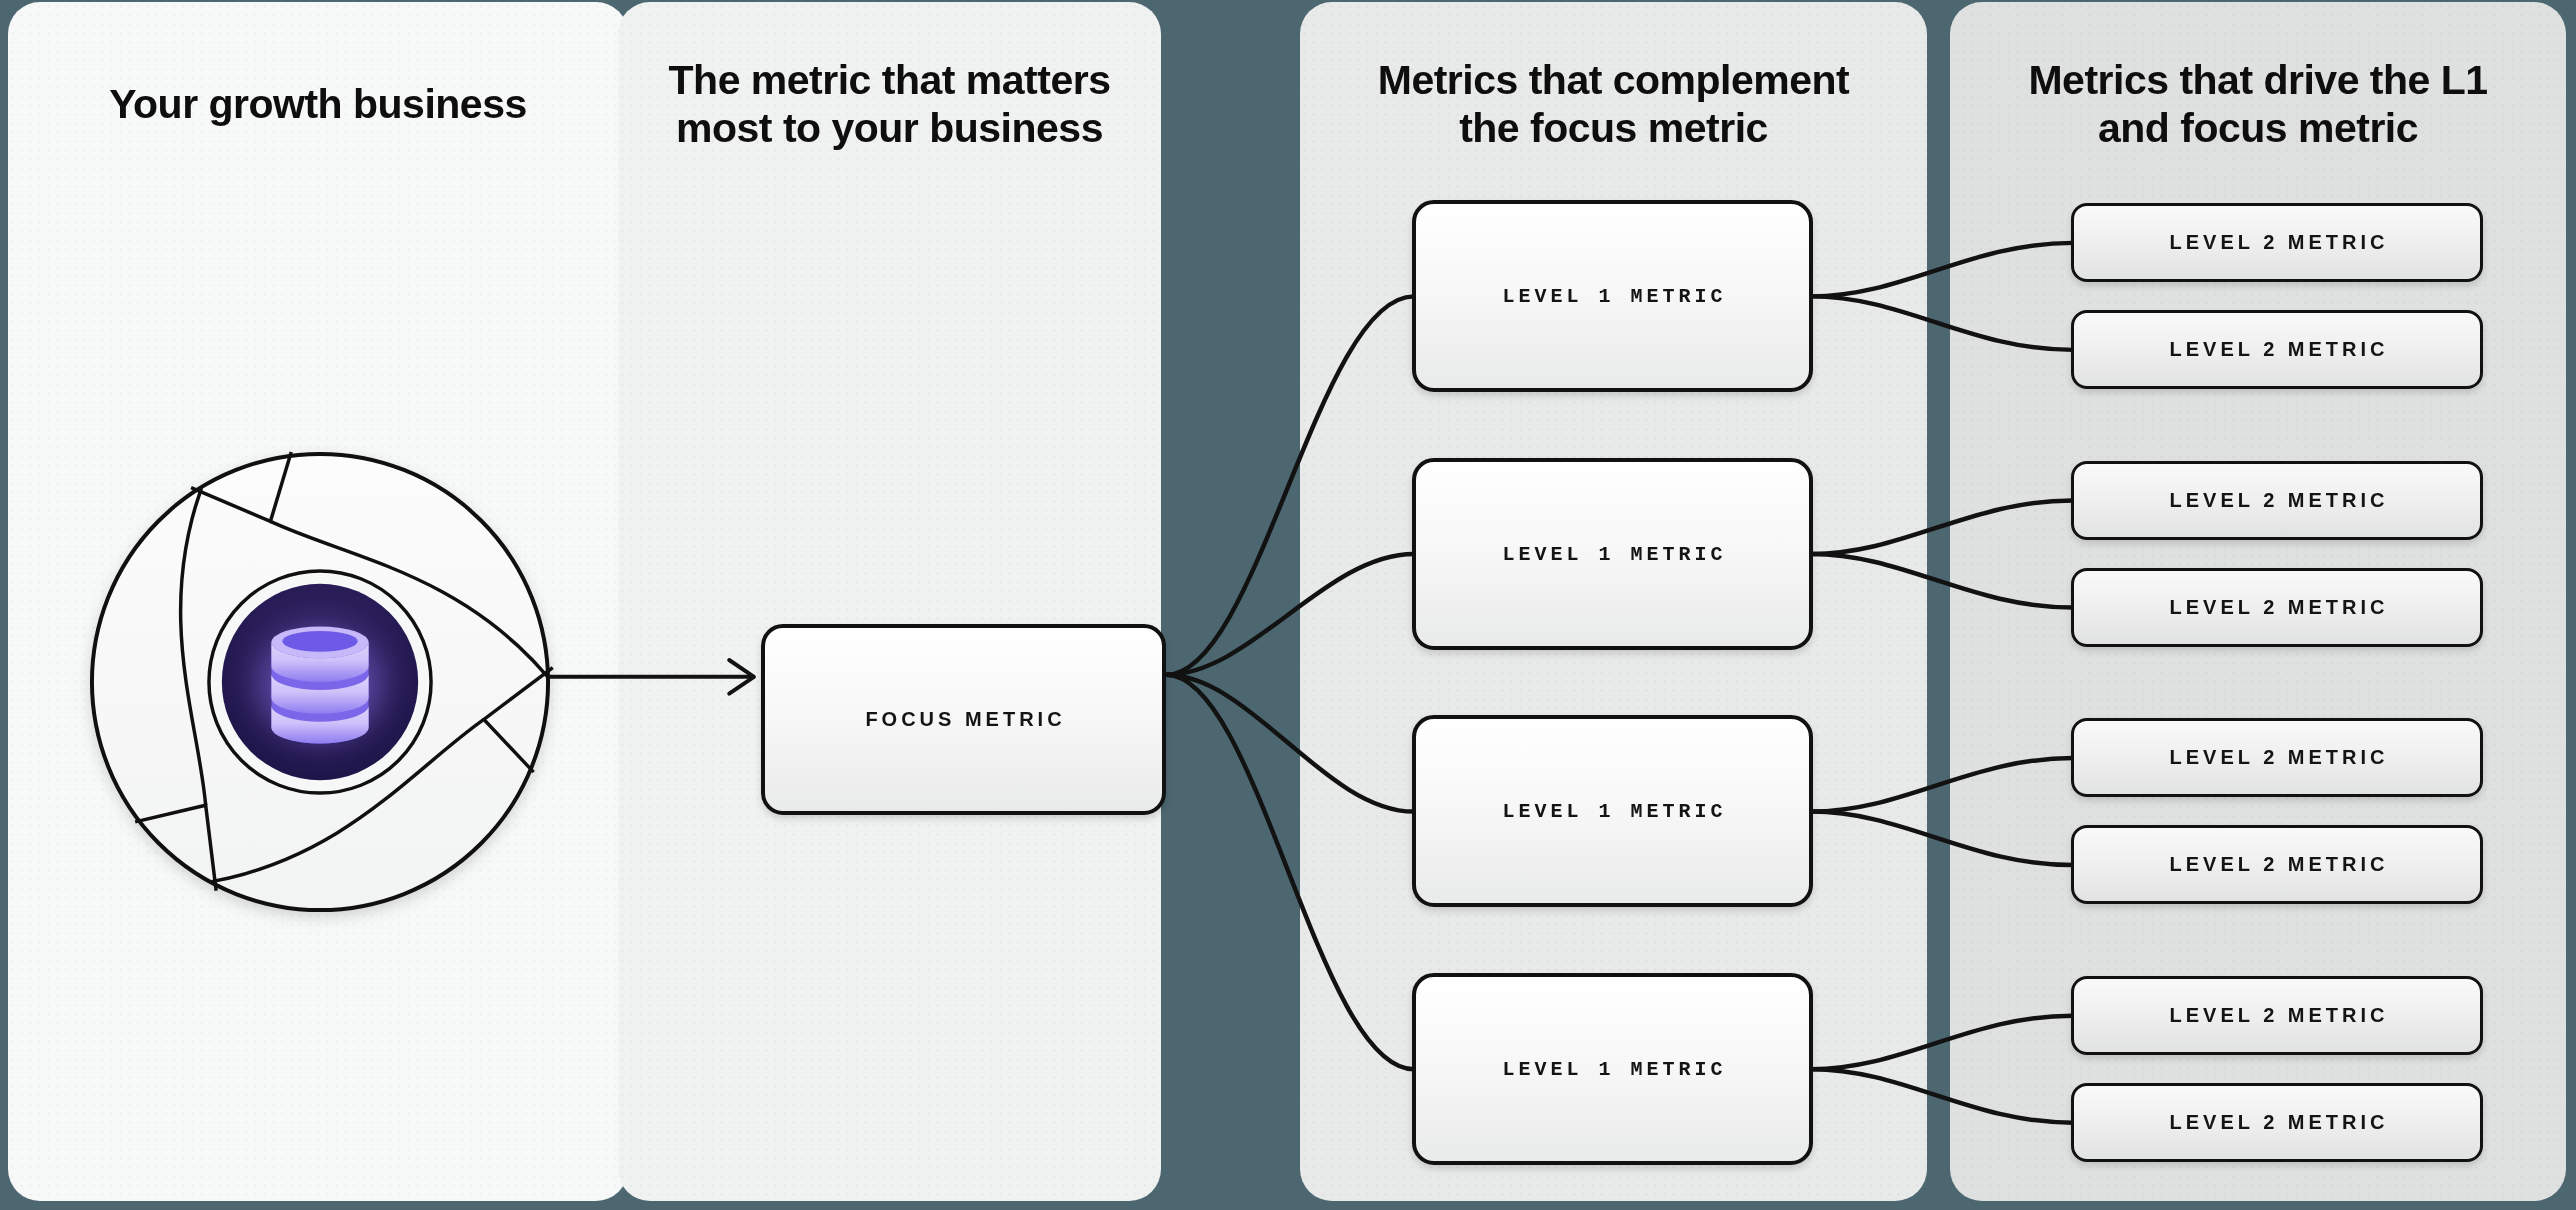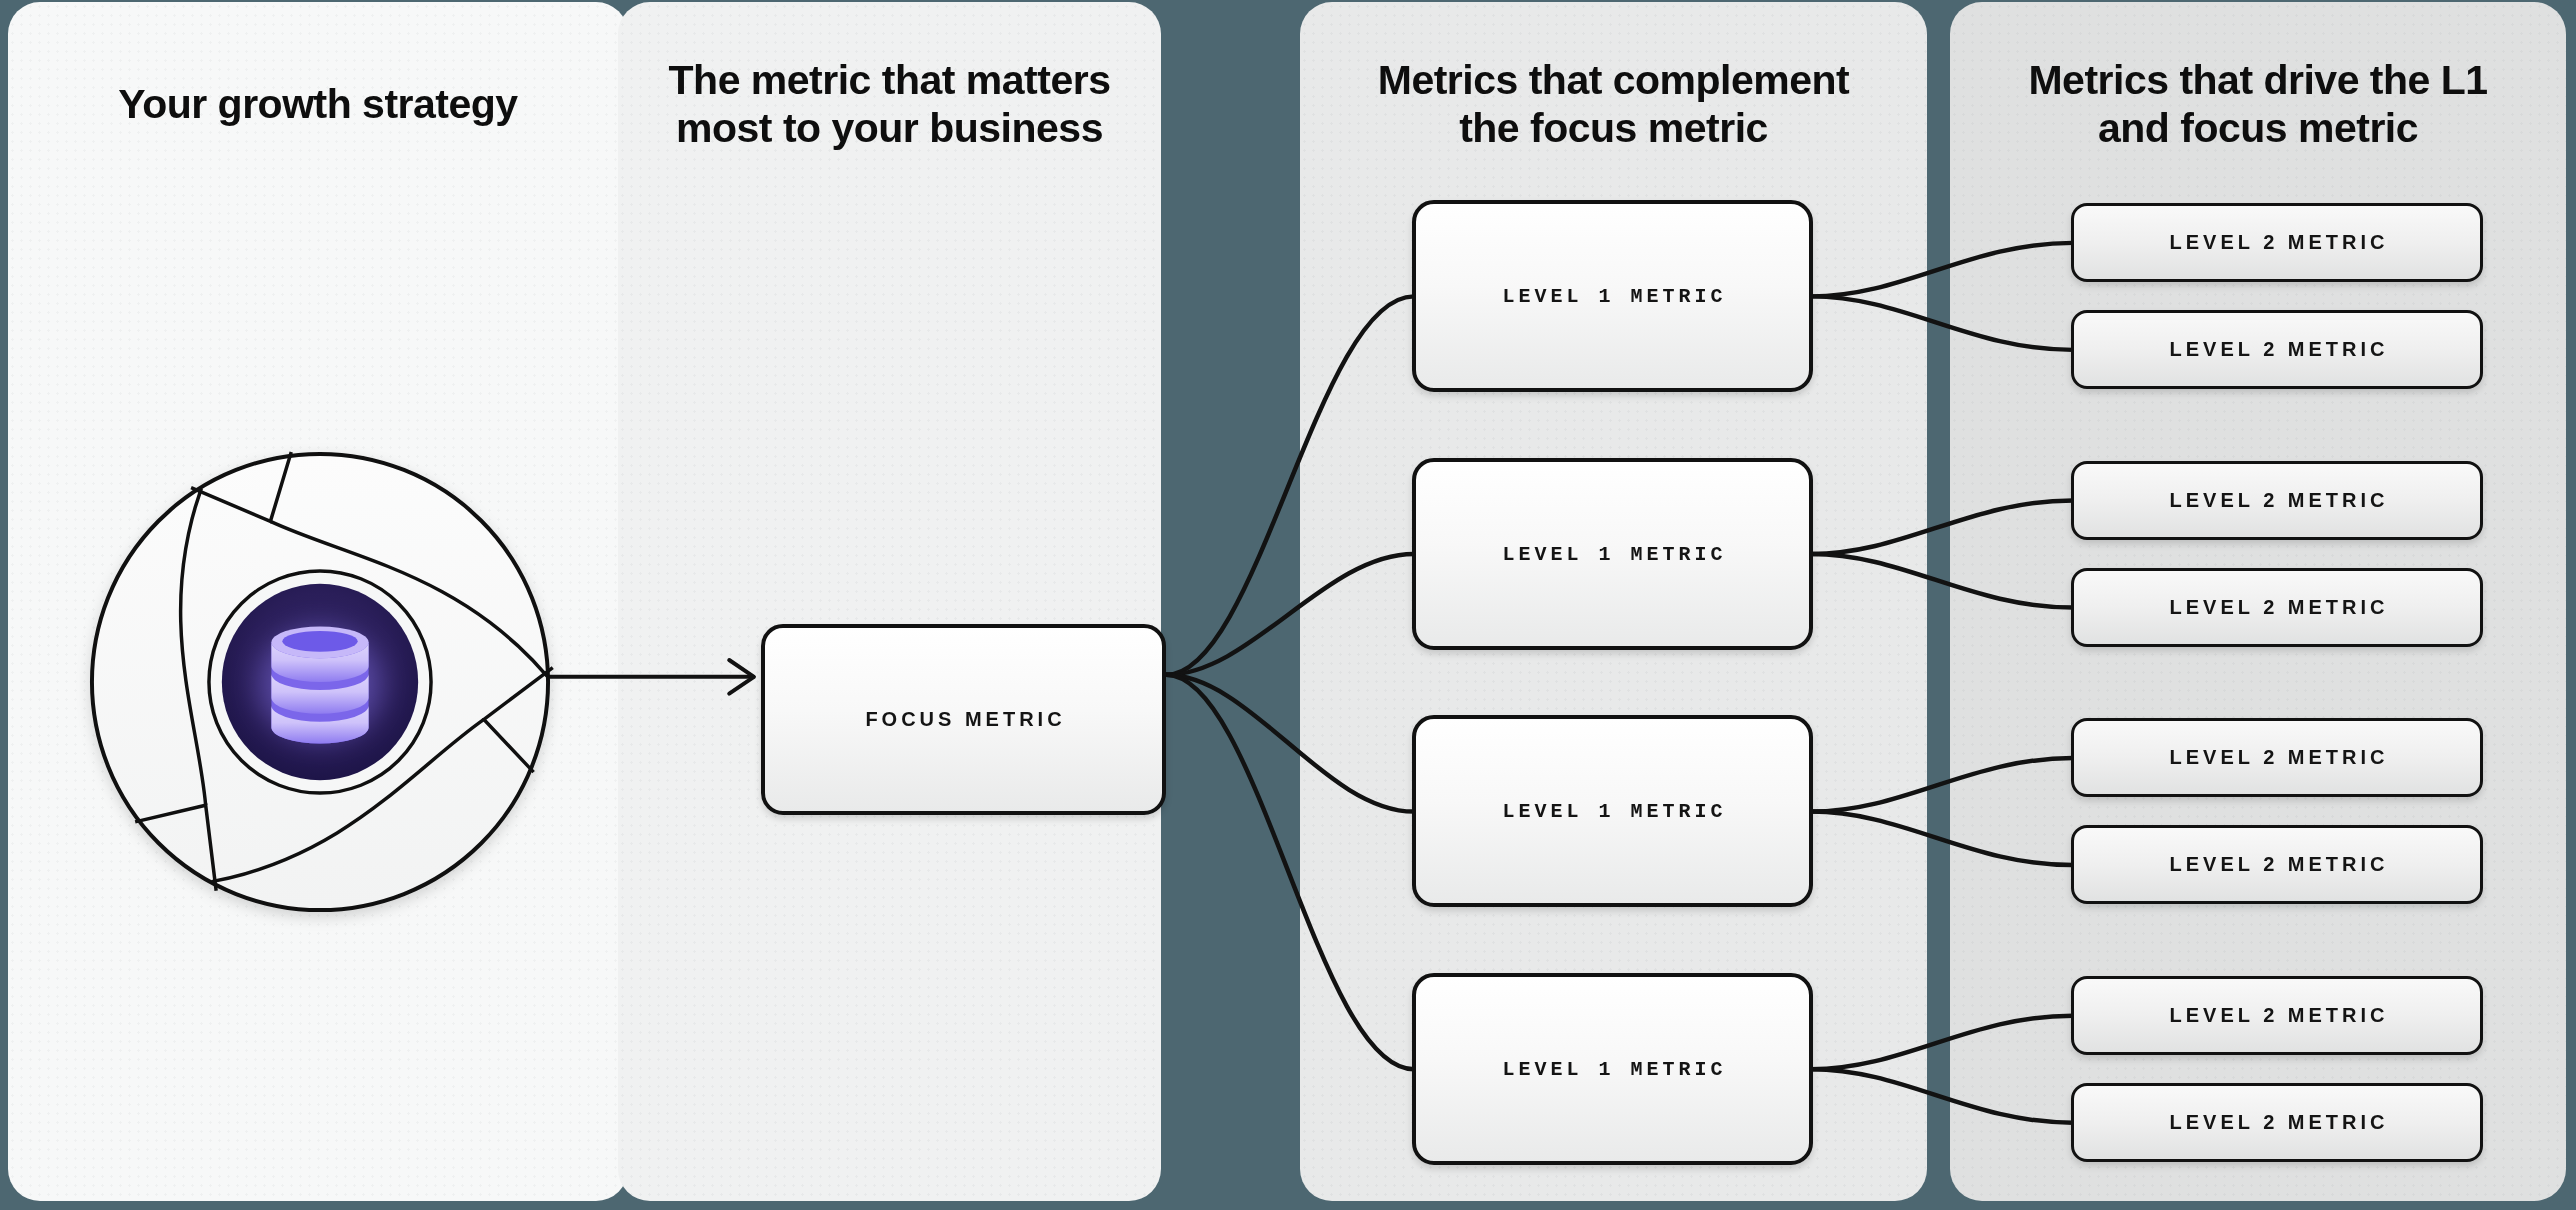--- a/index.html
+++ b/index.html
@@ -63,21 +63,21 @@
     position:absolute;left:86px;top:448px;width:468px;height:468px;
     filter:drop-shadow(0 5px 7px rgba(0,0,0,.15));
   }
 </style>
 </head>
 <body>
 
 <div class="canvas">
 
   <section class="panel panel-1">
-    <h2 class="panel-title">Your growth strategy</h2>
+    <h2 class="panel-title">Your growth business</h2>
   </section>
 
   <section class="panel panel-2">
     <h2 class="panel-title">The metric that matters
 most to your business</h2>
   </section>
 
   <section class="panel panel-3">
     <h2 class="panel-title">Metrics that complement
 the focus metric</h2>

